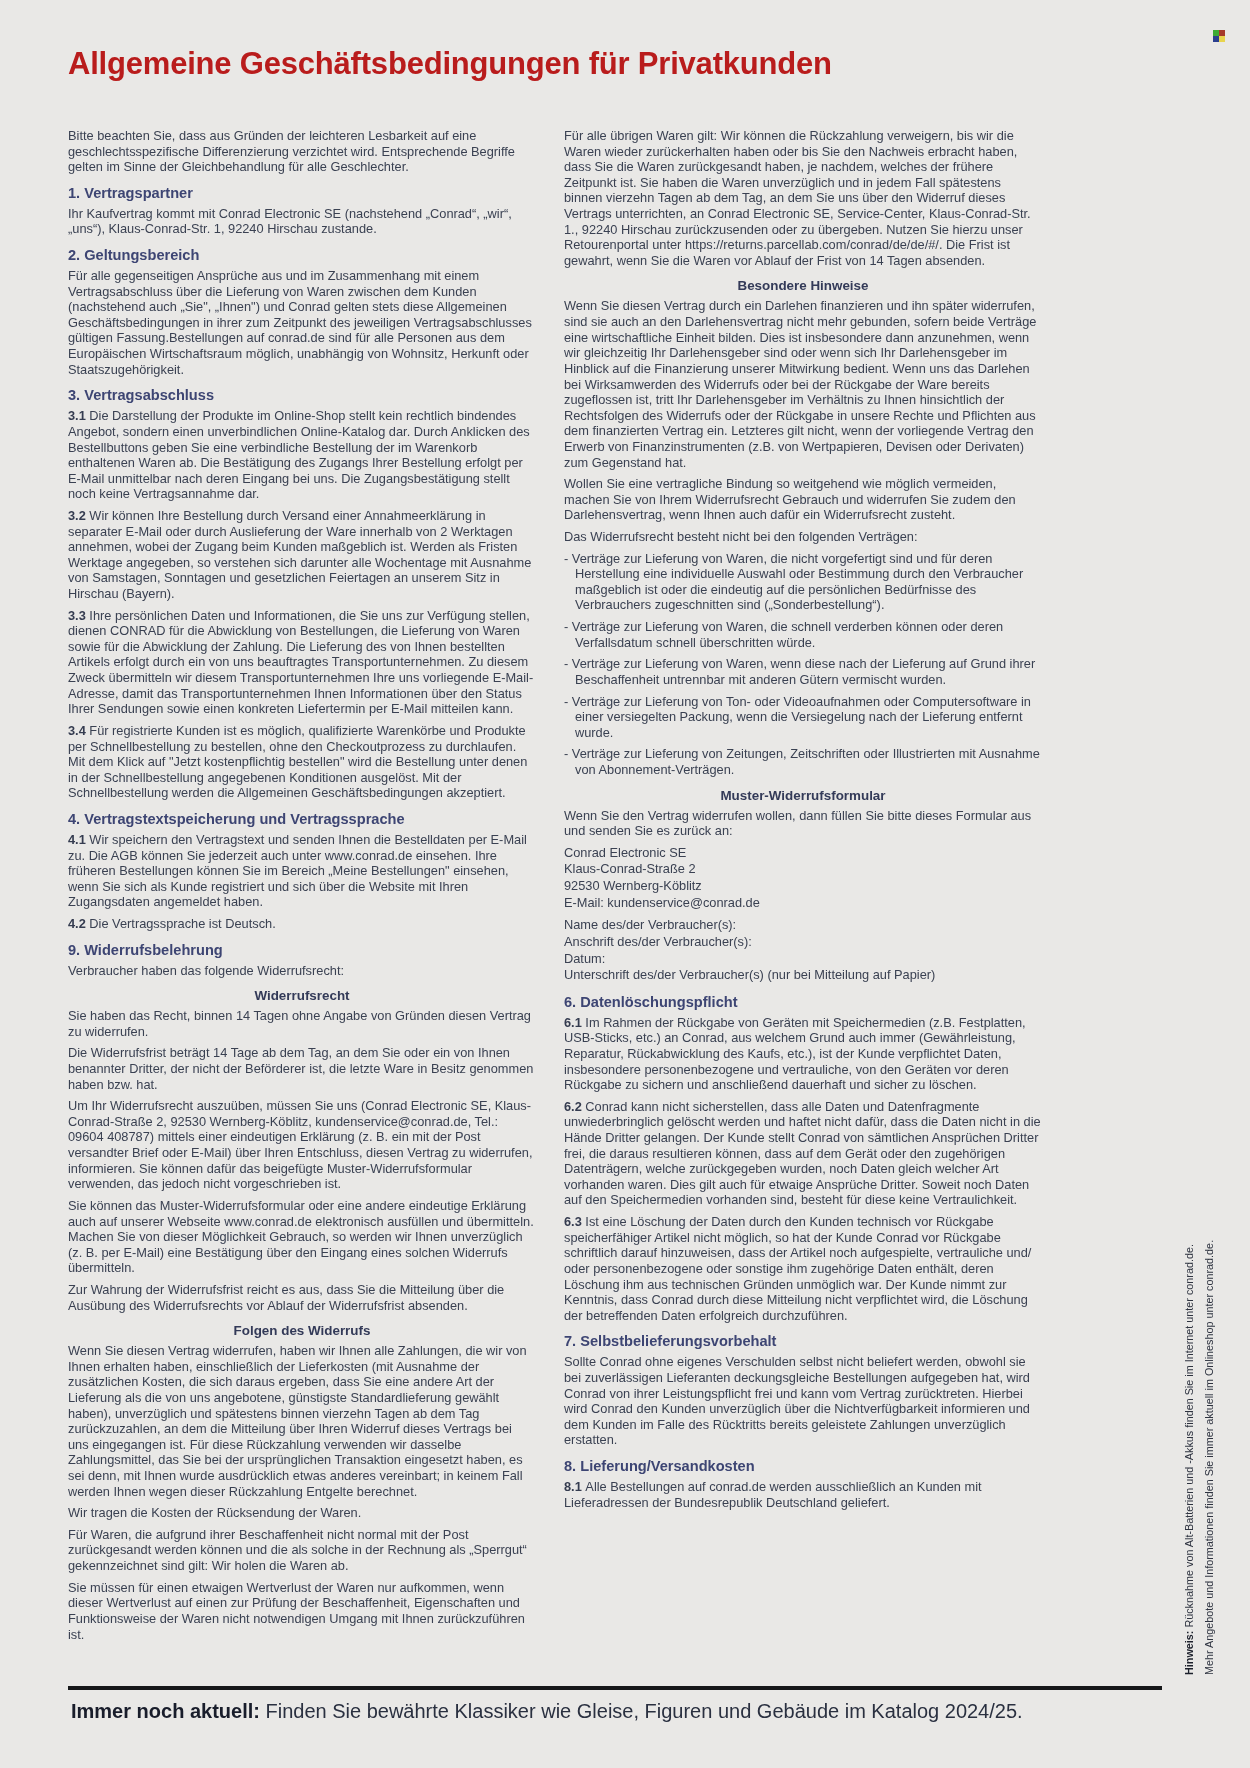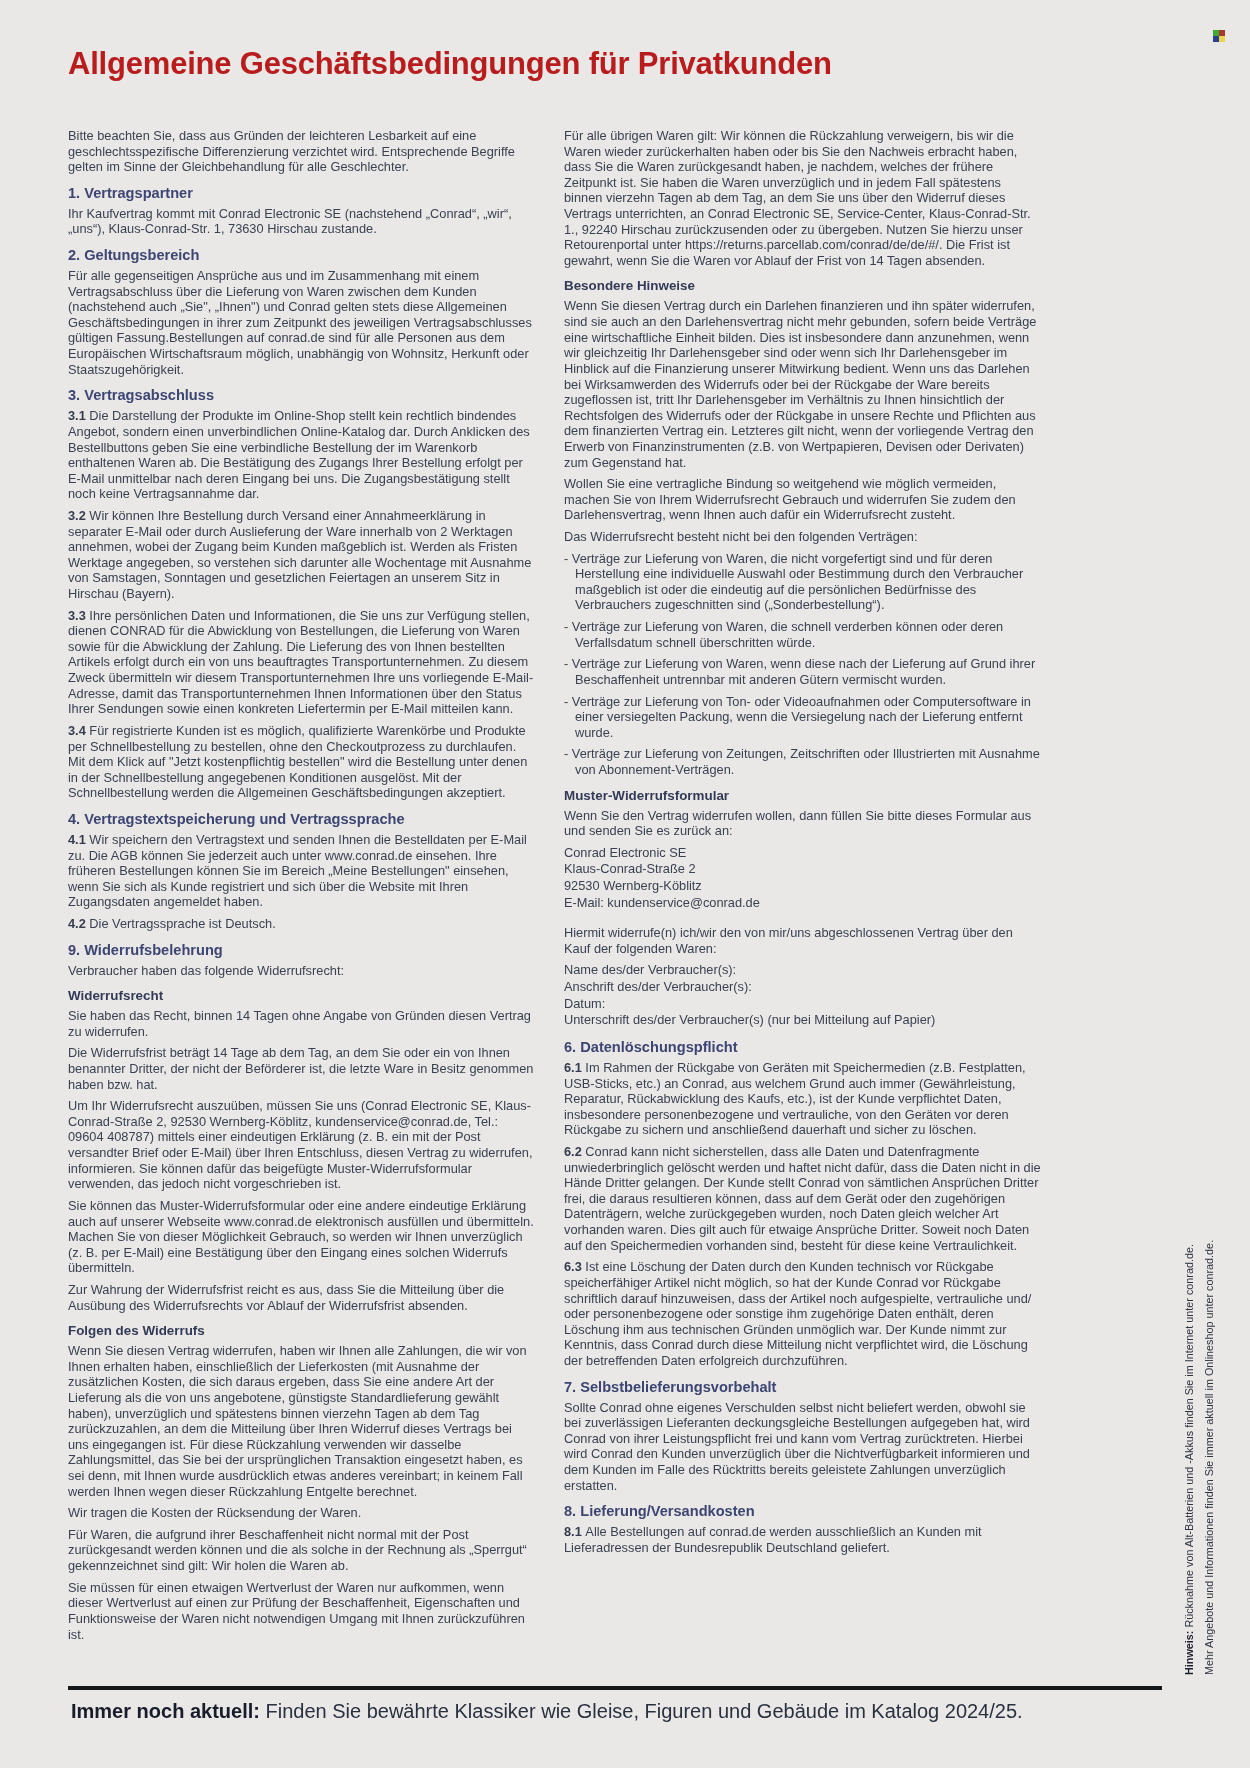--- a/index.html
+++ b/index.html
@@ -29,20 +29,21 @@
   .para{font-size:12.8px;line-height:1.22;margin:0 0 6px 0;}
   .para.gap-top{margin-top:14px;}
   .para strong{color:#353c50;}
   .sec-heading{
     font-size:14.6px;font-weight:bold;color:#3d4573;
     margin:10px 0 5px 0;
   }
   .sub-heading{
     font-size:13.4px;font-weight:bold;color:#333a58;
     margin:10px 0 5px 0;
+    text-align:center;
   }
   .dash-list{margin:0 0 2px 0;}
   .dash-item{
     font-size:12.8px;line-height:1.22;margin:0 0 6px 0;
     padding-left:11px;text-indent:-11px;
   }
   .address{font-size:12.8px;line-height:1.3;margin:2px 0 6px 0;}
   .footer-rule{
     position:absolute;left:68px;top:1686px;width:1094px;height:4px;
     background:#17181a;
@@ -69,21 +70,21 @@
   <span style="background: rgb(61, 170, 53);"></span>
   <span style="background: rgb(166, 58, 42);"></span>
   <span style="background: rgb(43, 63, 143);"></span>
   <span style="background: rgb(232, 212, 77);"></span>
 </div>
 
 <div class="columns">
   <div class="col col-left">
       <p class="para">Bitte beachten Sie, dass aus Gründen der leichteren Lesbarkeit auf eine geschlechtsspezifische Differenzierung verzichtet wird. Entsprechende Begriffe gelten im Sinne der Gleichbehandlung für alle Geschlechter.</p>
       <h2 class="sec-heading">1. Vertragspartner</h2>
-      <p class="para">Ihr Kaufvertrag kommt mit Conrad Electronic SE (nachstehend „Conrad“, „wir“, „uns“), Klaus-Conrad-Str. 1, 73630 Hirschau zustande.</p>
+      <p class="para">Ihr Kaufvertrag kommt mit Conrad Electronic SE (nachstehend „Conrad“, „wir“, „uns“), Klaus-Conrad-Str. 1, 92240 Hirschau zustande.</p>
       <h2 class="sec-heading">2. Geltungsbereich</h2>
       <p class="para">Für alle gegenseitigen Ansprüche aus und im Zusammenhang mit einem Vertragsabschluss über die Lieferung von Waren zwischen dem Kunden (nachstehend auch „Sie", „Ihnen") und Conrad gelten stets diese Allgemeinen Geschäftsbedingungen in ihrer zum Zeitpunkt des jeweiligen Vertragsabschlusses gültigen Fassung.Bestellungen auf conrad.de sind für alle Personen aus dem Europäischen Wirtschaftsraum möglich, unabhängig von Wohnsitz, Herkunft oder Staatszugehörigkeit.</p>
       <h2 class="sec-heading">3. Vertragsabschluss</h2>
       <p class="para"><strong>3.1 </strong>Die Darstellung der Produkte im Online-Shop stellt kein rechtlich bindendes Angebot, sondern einen unverbindlichen Online-Katalog dar. Durch Anklicken des Bestellbuttons geben Sie eine verbindliche Bestellung der im Warenkorb enthaltenen Waren ab. Die Bestätigung des Zugangs Ihrer Bestellung erfolgt per E-Mail unmittelbar nach deren Eingang bei uns. Die Zugangsbestätigung stellt noch keine Vertragsannahme dar.</p>
       <p class="para"><strong>3.2 </strong>Wir können Ihre Bestellung durch Versand einer Annahmeerklärung in separater E-Mail oder durch Auslieferung der Ware innerhalb von 2 Werktagen annehmen, wobei der Zugang beim Kunden maßgeblich ist. Werden als Fristen Werktage angegeben, so verstehen sich darunter alle Wochentage mit Ausnahme von Samstagen, Sonntagen und gesetzlichen Feiertagen an unserem Sitz in Hirschau (Bayern).</p>
       <p class="para"><strong>3.3 </strong>Ihre persönlichen Daten und Informationen, die Sie uns zur Verfügung stellen, dienen CONRAD für die Abwicklung von Bestellungen, die Lieferung von Waren sowie für die Abwicklung der Zahlung. Die Lieferung des von Ihnen bestellten Artikels erfolgt durch ein von uns beauftragtes Transportunternehmen. Zu diesem Zweck übermitteln wir diesem Transportunternehmen Ihre uns vorliegende E-Mail-Adresse, damit das Transportunternehmen Ihnen Informationen über den Status Ihrer Sendungen sowie einen konkreten Liefertermin per E-Mail mitteilen kann.</p>
       <p class="para"><strong>3.4 </strong>Für registrierte Kunden ist es möglich, qualifizierte Warenkörbe und Produkte per Schnellbestellung zu bestellen, ohne den Checkoutprozess zu durchlaufen. Mit dem Klick auf "Jetzt kostenpflichtig bestellen" wird die Bestellung unter denen in der Schnellbestellung angegebenen Konditionen ausgelöst. Mit der Schnellbestellung werden die Allgemeinen Geschäftsbedingungen akzeptiert.</p>
       <h2 class="sec-heading">4. Vertragstextspeicherung und Vertragssprache</h2>
       <p class="para"><strong>4.1 </strong>Wir speichern den Vertragstext und senden Ihnen die Bestelldaten per E-Mail zu. Die AGB können Sie jederzeit auch unter www.conrad.de einsehen. Ihre früheren Bestellungen können Sie im Bereich „Meine Bestellungen" einsehen, wenn Sie sich als Kunde registriert und sich über die Website mit Ihren Zugangsdaten angemeldet haben.</p>
       <p class="para"><strong>4.2 </strong>Die Vertragssprache ist Deutsch.</p>
@@ -110,21 +111,20 @@
       <div class="dash-list">
         <div class="dash-item">- Verträge zur Lieferung von Waren, die nicht vorgefertigt sind und für deren Herstellung eine individuelle Auswahl oder Bestimmung durch den Verbraucher maßgeblich ist oder die eindeutig auf die persönlichen Bedürfnisse des Verbrauchers zugeschnitten sind („Sonderbestellung“).</div>
         <div class="dash-item">- Verträge zur Lieferung von Waren, die schnell verderben können oder deren Verfallsdatum schnell überschritten würde.</div>
         <div class="dash-item">- Verträge zur Lieferung von Waren, wenn diese nach der Lieferung auf Grund ihrer Beschaffenheit untrennbar mit anderen Gütern vermischt wurden.</div>
         <div class="dash-item">- Verträge zur Lieferung von Ton- oder Videoaufnahmen oder Computersoftware in einer versiegelten Packung, wenn die Versiegelung nach der Lieferung entfernt wurde.</div>
         <div class="dash-item">- Verträge zur Lieferung von Zeitungen, Zeitschriften oder Illustrierten mit Ausnahme von Abonnement-Verträgen.</div>
       </div>
       <h3 class="sub-heading">Muster-Widerrufsformular</h3>
       <p class="para">Wenn Sie den Vertrag widerrufen wollen, dann füllen Sie bitte dieses Formular aus und senden Sie es zurück an:</p>
       <p class="address">Conrad Electronic SE<br>Klaus-Conrad-Straße 2<br>92530 Wernberg-Köblitz<br>E-Mail: kundenservice@conrad.de</p>
-      <p class="para gap-top">Hiermit widerrufe(n) ich/wir den von mir/uns abgeschlossenen Vertrag über den Kauf der folgenden Waren:</p>
       <p class="address">Name des/der Verbraucher(s):<br>Anschrift des/der Verbraucher(s):<br>Datum:<br>Unterschrift des/der Verbraucher(s) (nur bei Mitteilung auf Papier)</p>
       <h2 class="sec-heading">6. Datenlöschungspflicht</h2>
       <p class="para"><strong>6.1 </strong>Im Rahmen der Rückgabe von Geräten mit Speichermedien (z.B. Festplatten, USB-Sticks, etc.) an Conrad, aus welchem Grund auch immer (Gewährleistung, Reparatur, Rückabwicklung des Kaufs, etc.), ist der Kunde verpflichtet Daten, insbesondere personenbezogene und vertrauliche, von den Geräten vor deren Rückgabe zu sichern und anschließend dauerhaft und sicher zu löschen.</p>
       <p class="para"><strong>6.2 </strong>Conrad kann nicht sicherstellen, dass alle Daten und Datenfragmente unwiederbringlich gelöscht werden und haftet nicht dafür, dass die Daten nicht in die Hände Dritter gelangen. Der Kunde stellt Conrad von sämtlichen Ansprüchen Dritter frei, die daraus resultieren können, dass auf dem Gerät oder den zugehörigen Datenträgern, welche zurückgegeben wurden, noch Daten gleich welcher Art vorhanden waren. Dies gilt auch für etwaige Ansprüche Dritter. Soweit noch Daten auf den Speichermedien vorhanden sind, besteht für diese keine Vertraulichkeit.</p>
       <p class="para"><strong>6.3 </strong>Ist eine Löschung der Daten durch den Kunden technisch vor Rückgabe speicherfähiger Artikel nicht möglich, so hat der Kunde Conrad vor Rückgabe schriftlich darauf hinzuweisen, dass der Artikel noch aufgespielte, vertrauliche und/ oder personenbezogene oder sonstige ihm zugehörige Daten enthält, deren Löschung ihm aus technischen Gründen unmöglich war. Der Kunde nimmt zur Kenntnis, dass Conrad durch diese Mitteilung nicht verpflichtet wird, die Löschung der betreffenden Daten erfolgreich durchzuführen.</p>
       <h2 class="sec-heading">7. Selbstbelieferungsvorbehalt</h2>
       <p class="para">Sollte Conrad ohne eigenes Verschulden selbst nicht beliefert werden, obwohl sie bei zuverlässigen Lieferanten deckungsgleiche Bestellungen aufgegeben hat, wird Conrad von ihrer Leistungspflicht frei und kann vom Vertrag zurücktreten. Hierbei wird Conrad den Kunden unverzüglich über die Nichtverfügbarkeit informieren und dem Kunden im Falle des Rücktritts bereits geleistete Zahlungen unverzüglich erstatten.</p>
       <h2 class="sec-heading">8. Lieferung/Versandkosten</h2>
       <p class="para"><strong>8.1 </strong>Alle Bestellungen auf conrad.de werden ausschließlich an Kunden mit Lieferadressen der Bundesrepublik Deutschland geliefert.</p>
     </div>

